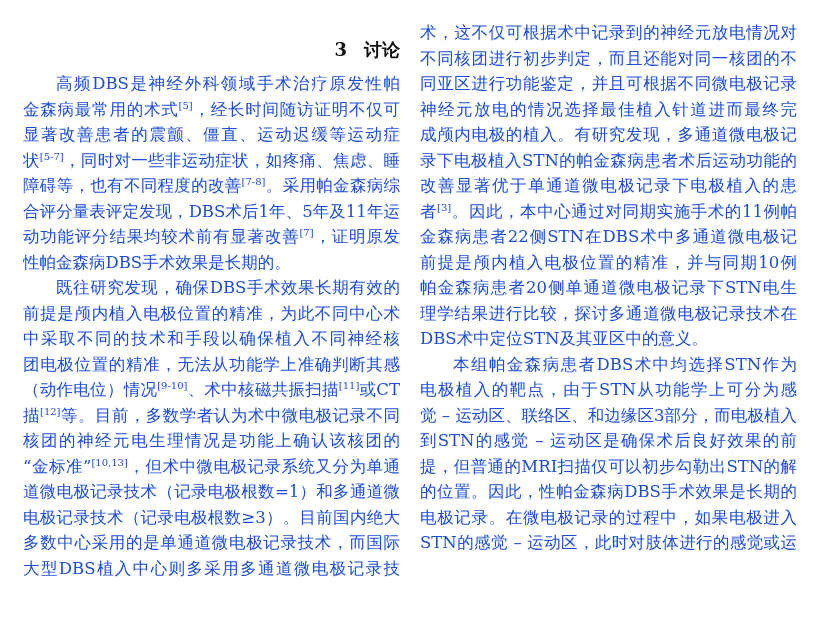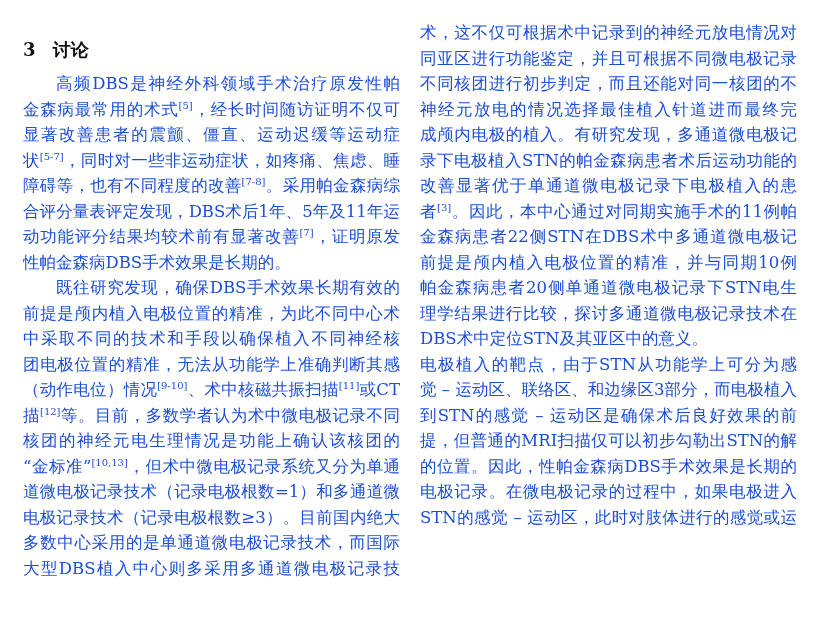--- a/index.html
+++ b/index.html
@@ -12,21 +12,21 @@
   }
   .column{position:absolute;top:20px;width:377px;}
   .column-left{left:23px;}
   .column-right{left:420px;}
   .heading{
     font-weight:700;
     font-size:18px;
     line-height:25px;
     margin:17px 0 9px 0;
     color:#111111;
-    text-align:left;
+    text-align:right;
   }
   .hnum{margin-right:0.95em;}
   .line{
     font-size:16.5px;
     line-height:25.5px;
     height:25.5px;
     color:#1d4ed8;
     text-align:justify;
     text-align-last:justify;
     overflow:hidden;
@@ -62,32 +62,33 @@
       <div class="line"><span class="txt">描</span><sup class="sup">[12]</sup><span class="txt">等。目前，多数学者认为术中微电极记录不同</span></div>
       <div class="line"><span class="txt">核团的神经元电生理情况是功能上确认该核团的</span></div>
       <div class="line"><span class="txt">“金标准”</span><sup class="sup">[10,13]</sup><span class="txt">，但术中微电极记录系统又分为单通</span></div>
       <div class="line"><span class="txt">道微电极记录技术（记录电极根数=1）和多通道微</span></div>
       <div class="line"><span class="txt">电极记录技术（记录电极根数≥3）。目前国内绝大</span></div>
       <div class="line"><span class="txt">多数中心采用的是单通道微电极记录技术，而国际</span></div>
       <div class="line"><span class="txt">大型DBS植入中心则多采用多通道微电极记录技</span></div>
     </div>
   <div class="column column-right">
       <div class="line"><span class="txt">术，这不仅可根据术中记录到的神经元放电情况对</span></div>
+      <div class="line"><span class="txt">不同核团进行初步判定，而且还能对同一核团的不</span></div>
       <div class="line"><span class="txt">同亚区进行功能鉴定，并且可根据不同微电极记录</span></div>
-      <div class="line"><span class="txt">不同核团进行初步判定，而且还能对同一核团的不</span></div>
       <div class="line"><span class="txt">神经元放电的情况选择最佳植入针道进而最终完</span></div>
       <div class="line"><span class="txt">成颅内电极的植入。有研究发现，多通道微电极记</span></div>
       <div class="line"><span class="txt">录下电极植入STN的帕金森病患者术后运动功能的</span></div>
       <div class="line"><span class="txt">改善显著优于单通道微电极记录下电极植入的患</span></div>
       <div class="line"><span class="txt">者</span><sup class="sup">[3]</sup><span class="txt">。因此，本中心通过对同期实施手术的11例帕</span></div>
       <div class="line"><span class="txt">金森病患者22侧STN在DBS术中多通道微电极记</span></div>
       <div class="line"><span class="txt">前提是颅内植入电极位置的精准，并与同期10例</span></div>
       <div class="line"><span class="txt">帕金森病患者20侧单通道微电极记录下STN电生</span></div>
       <div class="line"><span class="txt">理学结果进行比较，探讨多通道微电极记录技术在</span></div>
       <div class="line noj"><span class="txt">DBS术中定位STN及其亚区中的意义。</span></div>
+      <div class="line indent"><span class="txt">本组帕金森病患者DBS术中均选择STN作为</span></div>
       <div class="line"><span class="txt">电极植入的靶点，由于STN从功能学上可分为感</span></div>
       <div class="line"><span class="txt">觉 – 运动区、联络区、和边缘区3部分，而电极植入</span></div>
       <div class="line"><span class="txt">到STN的感觉 – 运动区是确保术后良好效果的前</span></div>
       <div class="line"><span class="txt">提，但普通的MRI扫描仅可以初步勾勒出STN的解</span></div>
       <div class="line"><span class="txt">的位置。因此，性帕金森病DBS手术效果是长期的</span></div>
       <div class="line"><span class="txt">电极记录。在微电极记录的过程中，如果电极进入</span></div>
       <div class="line"><span class="txt">STN的感觉 – 运动区，此时对肢体进行的感觉或运</span></div>
     </div>
 </div>
 

